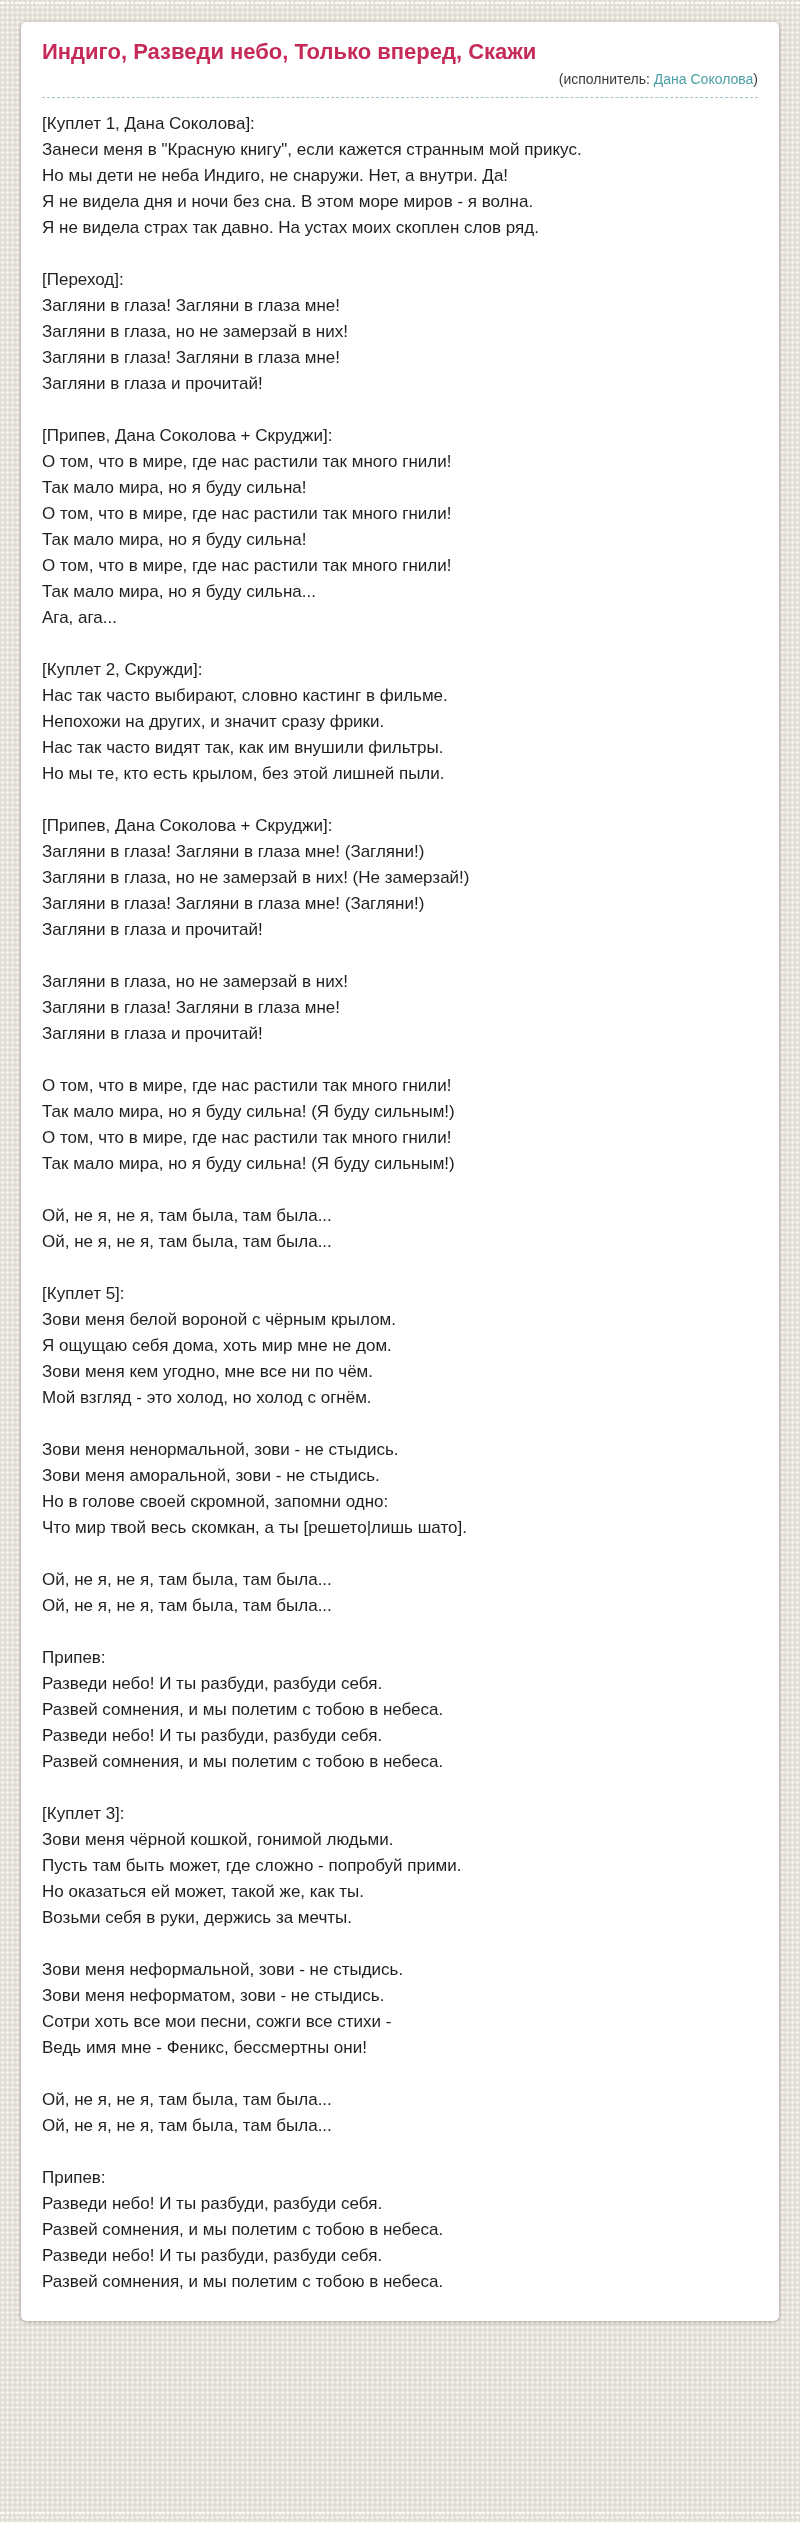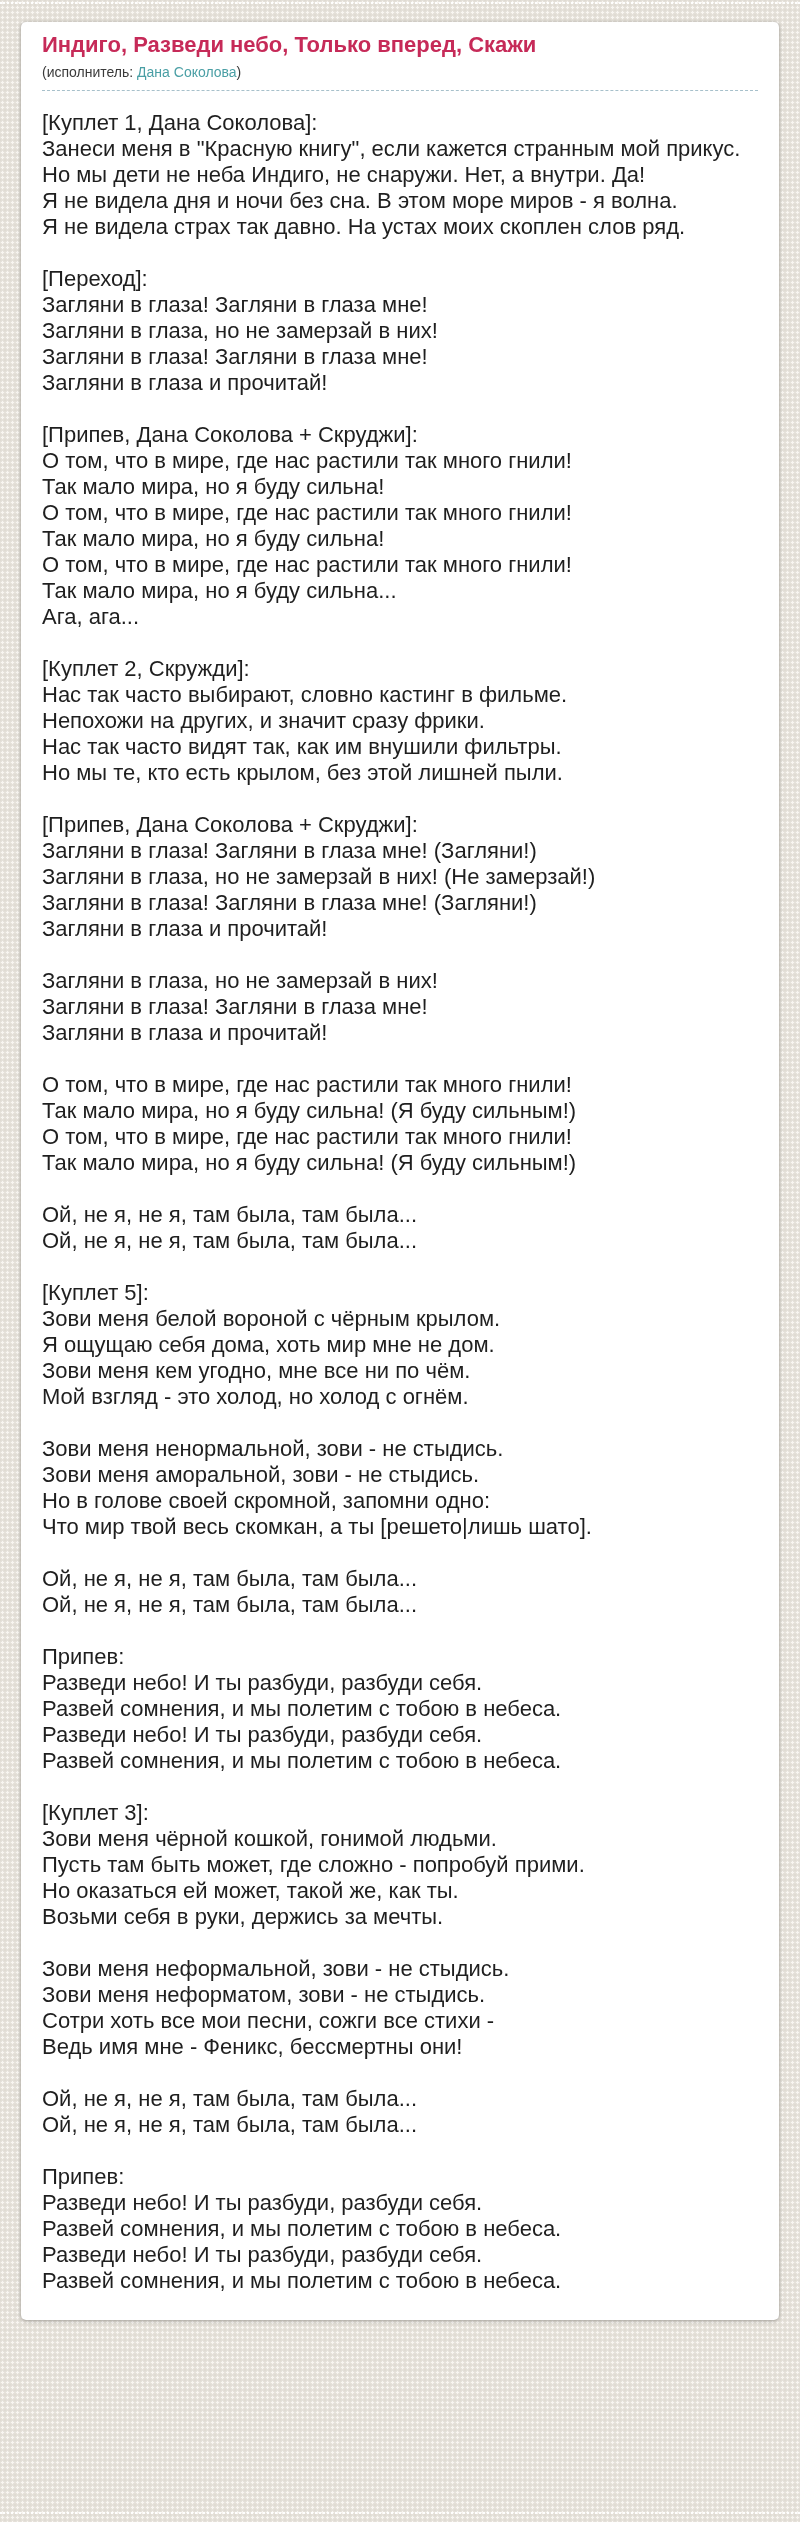--- a/index.html
+++ b/index.html
@@ -29,48 +29,49 @@
   .dotted-edge.bottom { bottom: 8px; }
 
   .card {
     position: relative;
     width: 716px;
     margin: 0 auto;
     top: 22px;
     background: #ffffff;
     border-radius: 5px;
     box-shadow: 0 1px 4px rgba(0,0,0,0.28), 0 0 1px rgba(0,0,0,0.18);
-    padding: 9px 21px 26px 21px;
+    padding: 16px 21px 26px 21px;
     box-sizing: content-box;
   }
 
   h1.song-title {
     margin: 0 0 5px 0;
     font-size: 22px;
     line-height: 27px;
     font-weight: bold;
     color: #c62a58;
   }
 
   .artist-line {
     font-size: 14px;
     line-height: 18px;
     color: #3a3a3a;
     padding-bottom: 9px;
     border-bottom: 1px dashed #a7c0cb;
+    text-align: right;
   }
   .artist-link {
     color: #4a9fa5;
     text-decoration: none;
     cursor: pointer;
   }
 
   .lyrics {
-    margin-top: 19px;
-    font-size: 22px;
+    margin-top: 13px;
+    font-size: 17px;
     line-height: 26px;
     color: #1f1f1f;
   }
   .stanza {
     white-space: pre-line;
     margin: 0 0 26px 0;
   }
   .stanza:last-child {
     margin-bottom: 0;
   }

